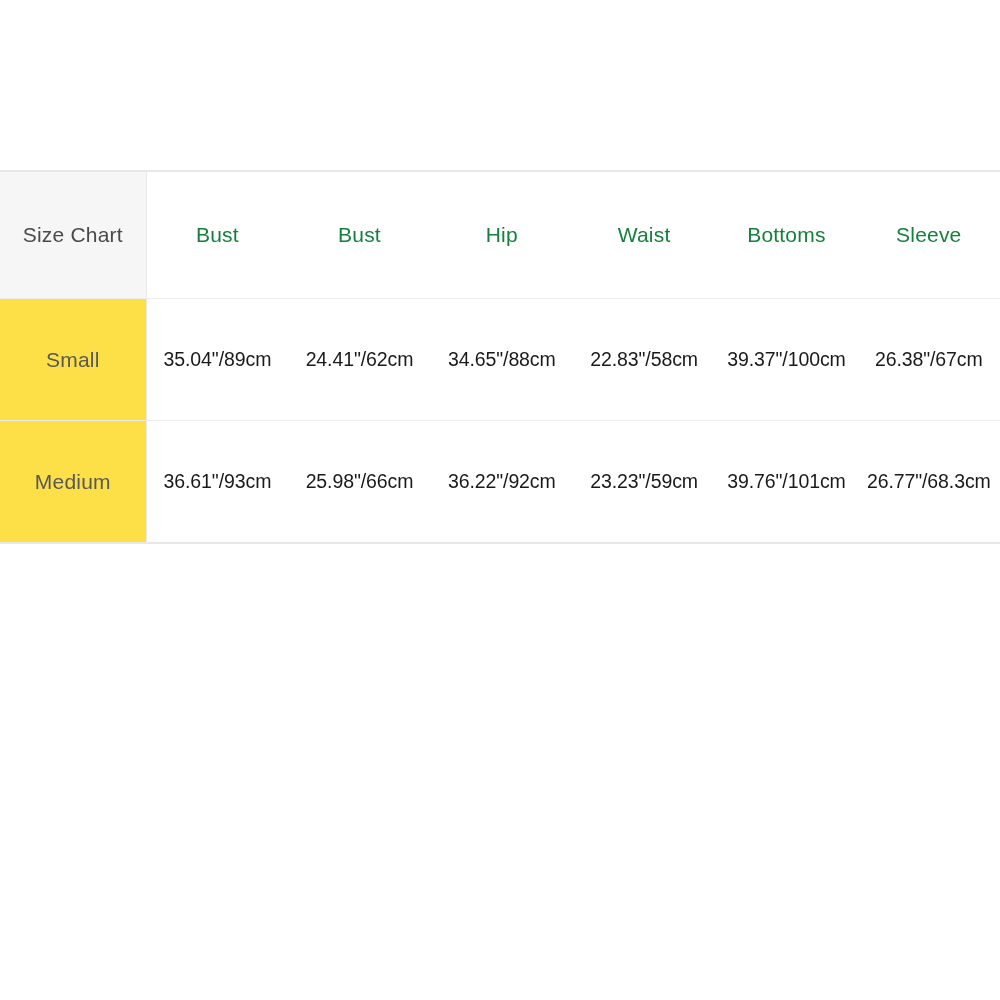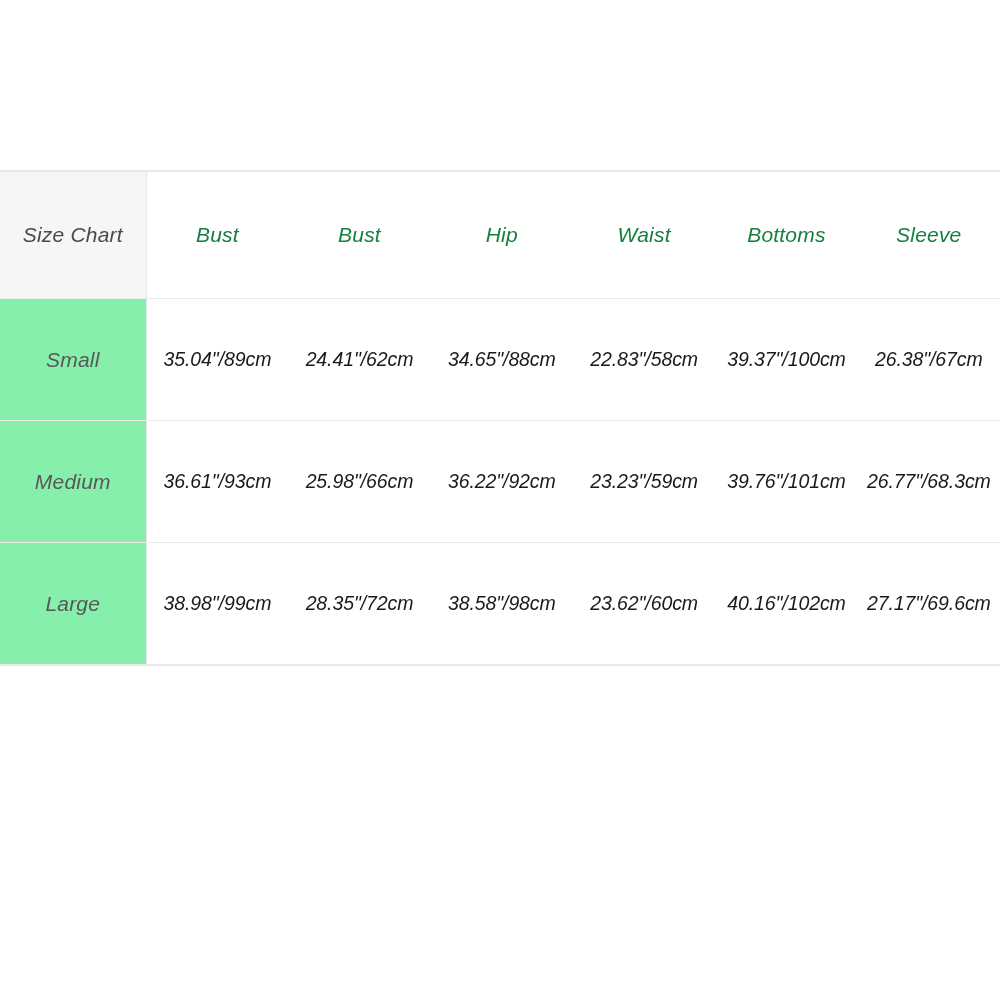--- a/index.html
+++ b/index.html
@@ -12,21 +12,20 @@
     height: 1000px;
     font-family: "Liberation Sans", sans-serif;
     overflow: hidden;
   }
 
   .page {
     position: relative;
     width: 1000px;
     height: 1000px;
     background: #ffffff;
-    font-style: italic;
   }
 
   
   .size-chart-wrap {
     position: absolute;
     left: 0;
     top: 170px;
     width: 1000px;
     border-top: 2px solid #e8e8e8;
     border-bottom: 2px solid #e8e8e8;
@@ -69,21 +68,21 @@
 
   
   tr.data-row td {
     height: 121px;
     font-size: 19.5px;
     color: #1a1a1a;
     border-top: 1px solid #ececec;
     letter-spacing: -0.1px;
   }
   tr.data-row td.label-cell {
-    background: #86efac;
+    background: #fde047;
     color: #585858;
     text-align: left;
     padding-left: 16px;
     border-right: 1px solid #e8e8e8;
     font-size: 21px;
     letter-spacing: 0.2px;
   }
 </style>
 </head>
 <body>
@@ -123,25 +122,16 @@
         </tr>
         <tr class="data-row">
           <td class="label-cell">Medium</td>
           <td>36.61"/93cm</td>
           <td>25.98"/66cm</td>
           <td>36.22"/92cm</td>
           <td>23.23"/59cm</td>
           <td>39.76"/101cm</td>
           <td>26.77"/68.3cm</td>
         </tr>
-        <tr class="data-row">
-          <td class="label-cell">Large</td>
-          <td>38.98"/99cm</td>
-          <td>28.35"/72cm</td>
-          <td>38.58"/98cm</td>
-          <td>23.62"/60cm</td>
-          <td>40.16"/102cm</td>
-          <td>27.17"/69.6cm</td>
-        </tr>
       </tbody>
     </table>
   </div>
 </div>
 
 </body></html>

